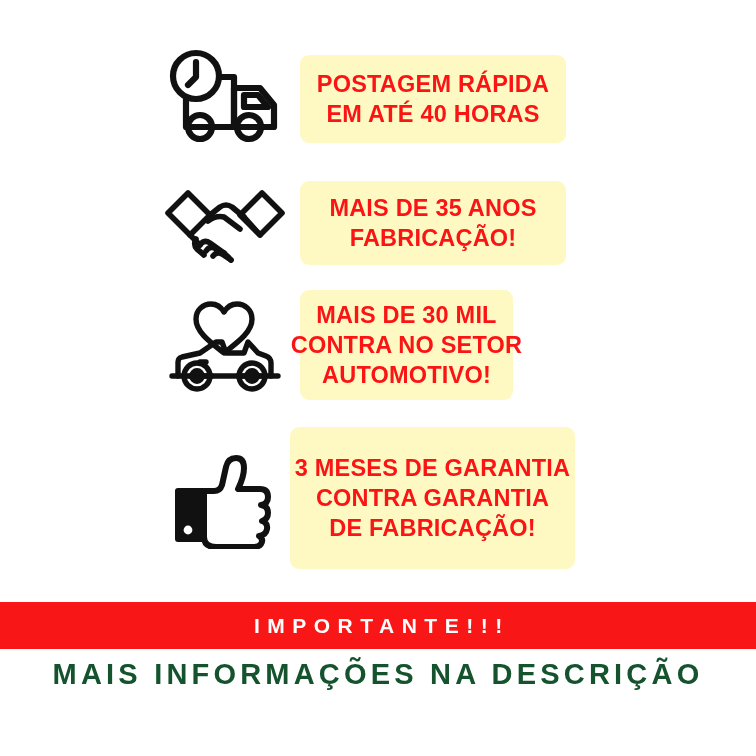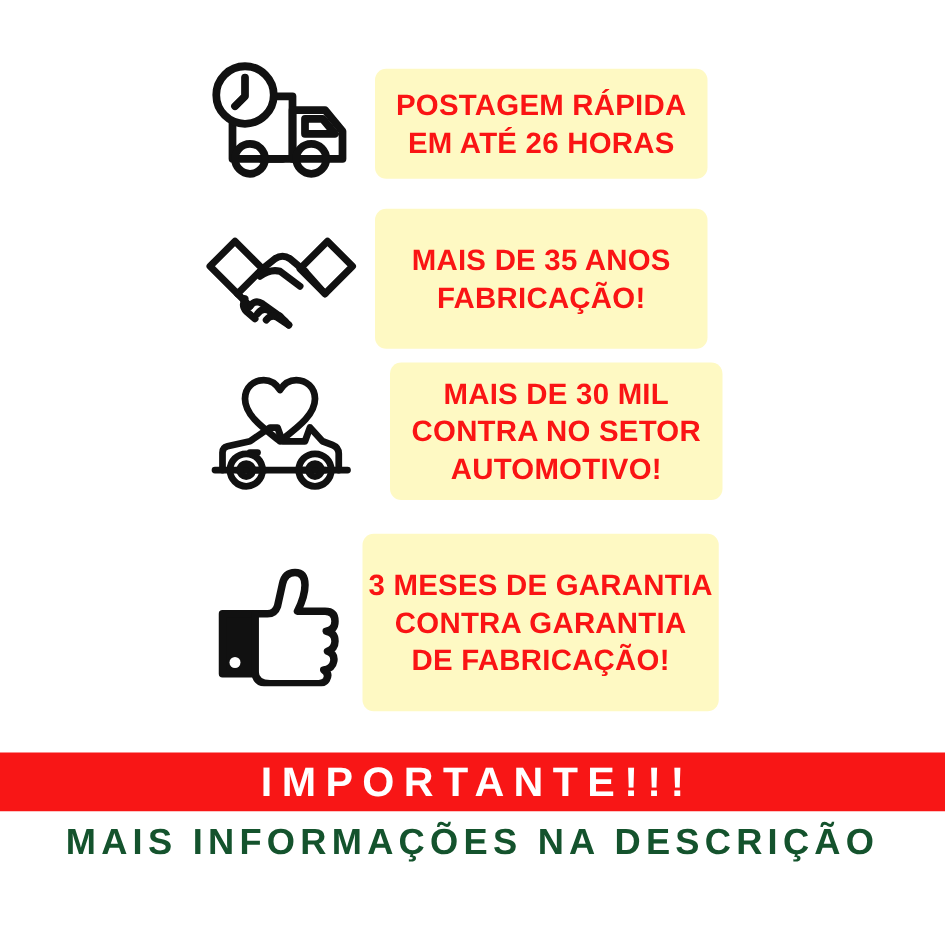--- a/index.html
+++ b/index.html
@@ -56,24 +56,24 @@
     letter-spacing: 0.2px;
     white-space: nowrap;
     text-align: center;
   }
 
   
   #row-1 { left: 150px; top: 48px;  width: 460px; height: 102px; }
   #row-1 .benefit-box { width: 266px; height: 88px; }
 
   #row-2 { left: 150px; top: 173px; width: 460px; height: 100px; }
-  #row-2 .benefit-box { width: 266px; height: 112px; }
+  #row-2 .benefit-box { width: 266px; height: 84px; }
 
   #row-3 { left: 150px; top: 289px; width: 460px; height: 112px; }
-  #row-3 .benefit-box { width: 266px; height: 110px; margin-left: 12px; }
+  #row-3 .benefit-box { width: 213px; height: 110px; }
 
   #row-4 { left: 150px; top: 441px; width: 460px; height: 114px; }
   #row-4 .benefit-icon { flex: 0 0 140px; width: 140px; }
   #row-4 .benefit-box { width: 285px; height: 142px; }
 
   
   #important-banner {
     position: absolute;
     left: 0;
     top: 602px;
@@ -81,21 +81,21 @@
     height: 47px;
     background: #f81616;
     display: flex;
     align-items: center;
     justify-content: center;
   }
 
   #important-banner-text {
     color: #ffffff;
     font-weight: bold;
-    font-size: 33px;
+    font-size: 21px;
     letter-spacing: 7.5px;
     text-indent: 7.5px;
     font-family: "Liberation Sans", sans-serif;
   }
 
   #description-note {
     position: absolute;
     left: 0;
     top: 658px;
     width: 756px;
@@ -132,21 +132,21 @@
 
         <circle cx="36" cy="78" r="12"></circle>
         <circle cx="85" cy="78" r="12"></circle>
 
         <circle cx="32" cy="27" r="23" fill="#ffffff"></circle>
         <path d="M32 13 V28 L24 36"></path>
       </svg>
     </div>
     <div class="benefit-box">
       <div class="benefit-line">POSTAGEM RÁPIDA</div>
-      <div class="benefit-line">EM ATÉ 26 HORAS</div>
+      <div class="benefit-line">EM ATÉ 40 HORAS</div>
     </div>
   </div>
 
   <div class="benefit-row" id="row-2">
     <div class="benefit-icon">
       <svg width="130" height="92" viewBox="0 0 130 92" fill="none" stroke="#111111" stroke-width="5.6" stroke-linecap="round" stroke-linejoin="round">
 
         <path d="M8 36 L28 16 L50 38 L30 58 Z"></path>
 
         <path d="M122 36 L102 16 L80 38 L100 58 Z"></path>

